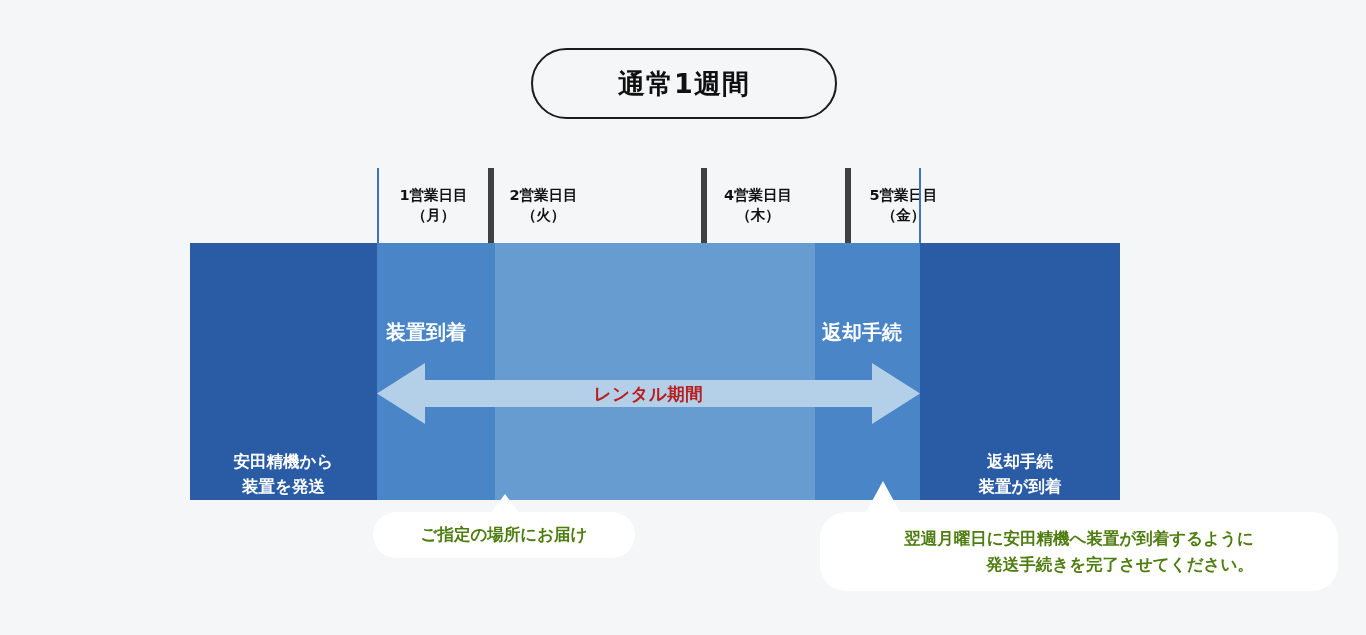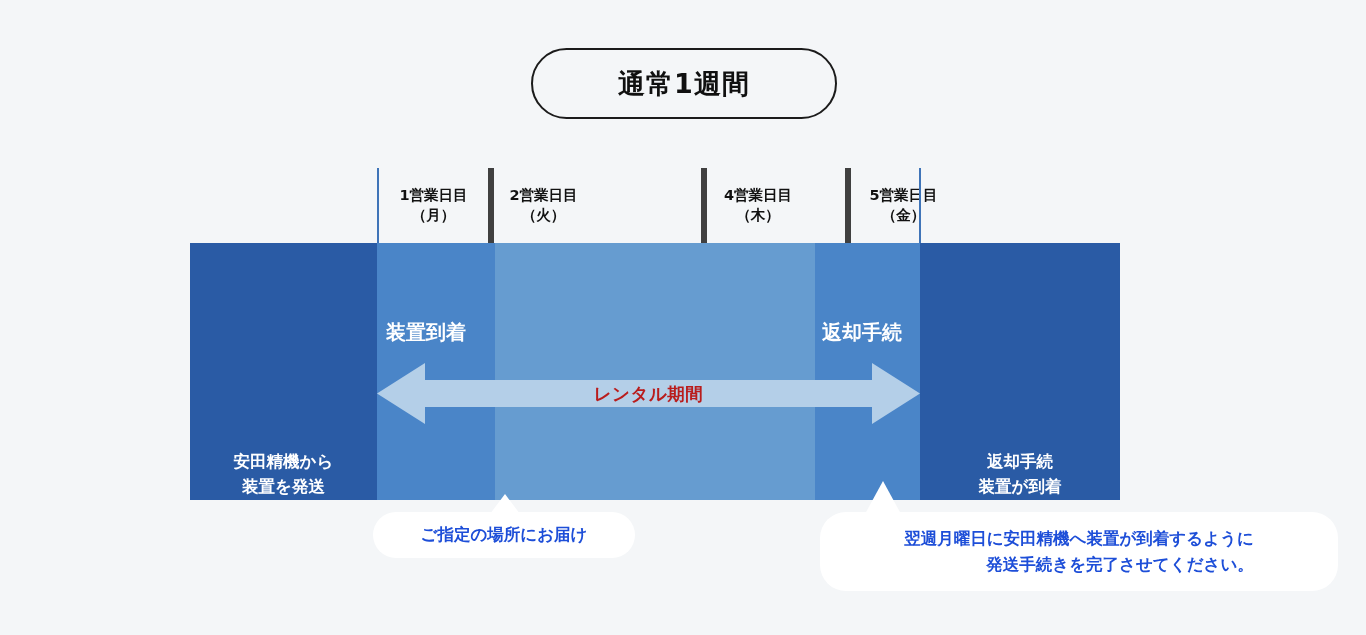--- a/index.html
+++ b/index.html
@@ -161,21 +161,21 @@
     background: #ffffff;
     border-radius: 26px;
     display: flex;
     align-items: center;
     justify-content: center;
     text-align: center;
   }
   .callout .callout-text {
     font-size: 16.5px;
     font-weight: bold;
-    color: #1d4ed8;
+    color: #4d7c0f;
     line-height: 1.55;
   }
   .callout-tail {
     position: absolute;
     width: 0;
     height: 0;
     border-left: 15px solid transparent;
     border-right: 15px solid transparent;
     border-bottom: 20px solid #ffffff;
   }

